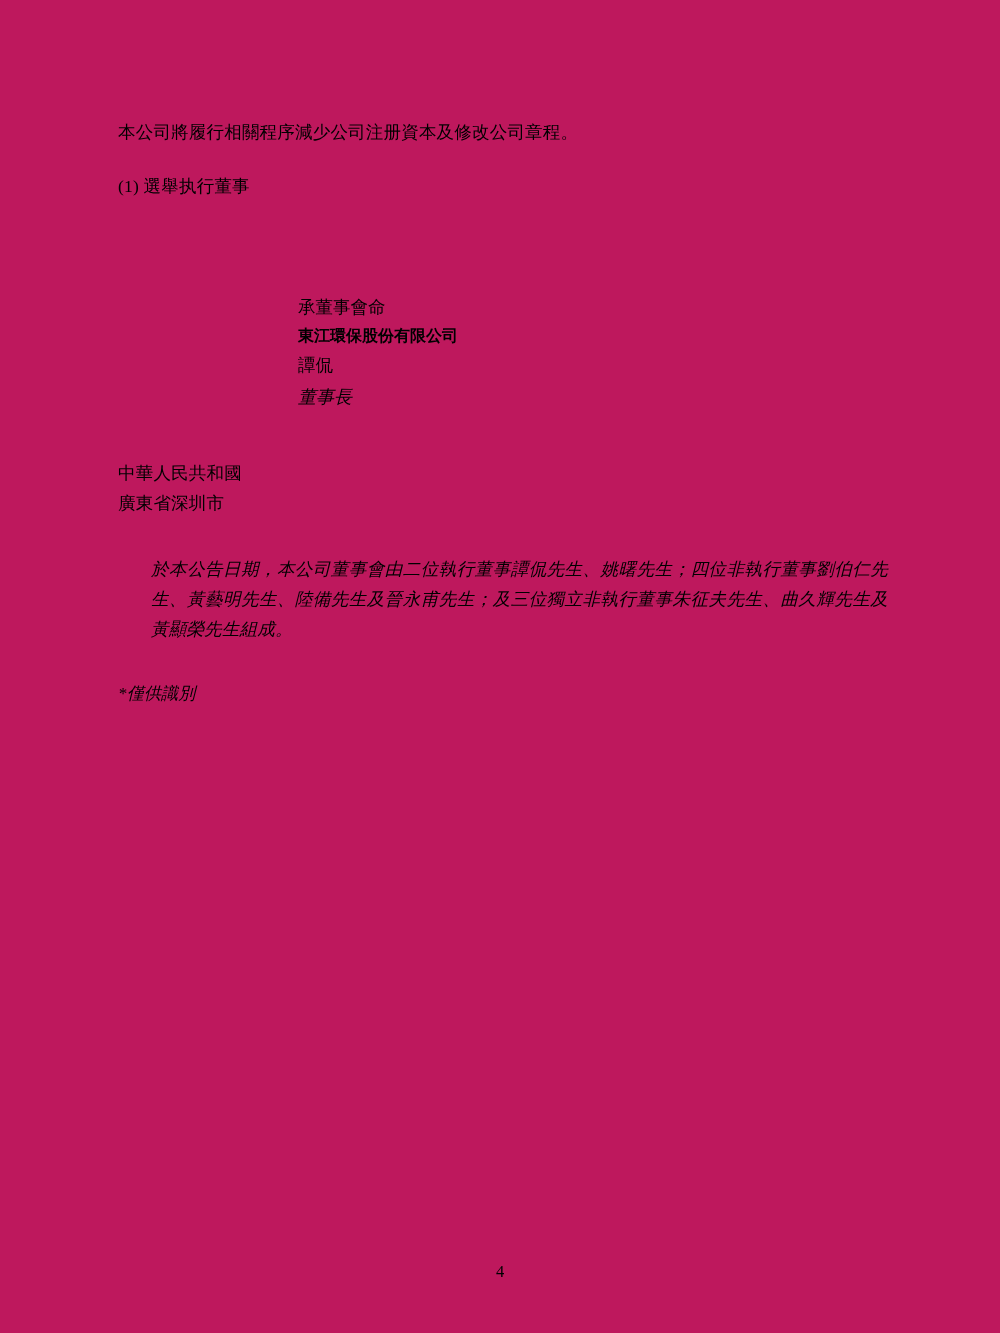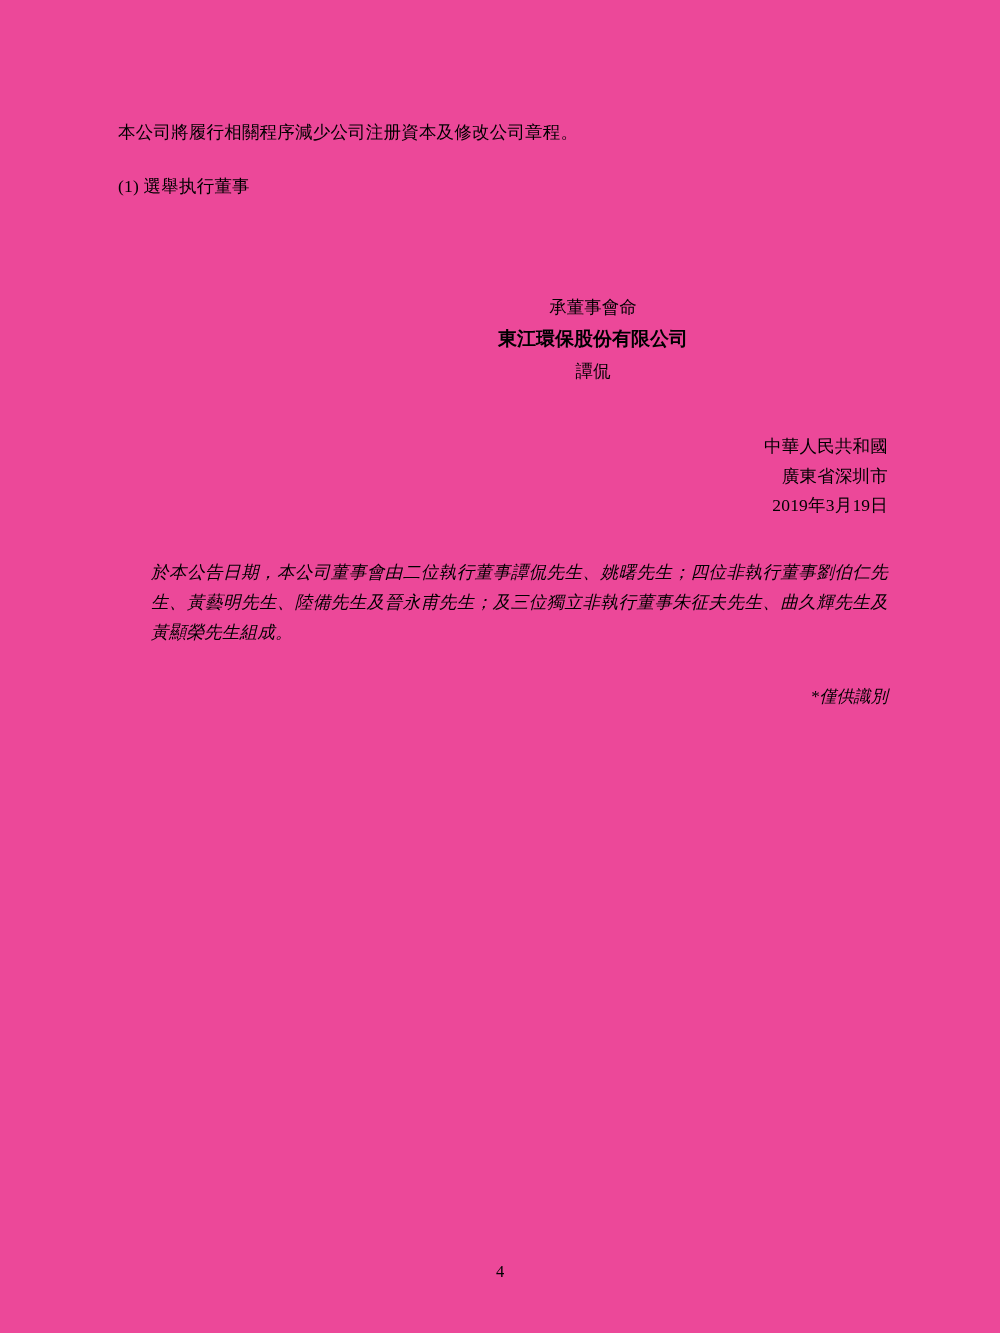--- a/index.html
+++ b/index.html
@@ -12,54 +12,52 @@
     height: 1333px;
     position: relative;
     font-family: "Liberation Serif", "DejaVu Serif", serif;
     color: #000000;
   }
   .page {
     position: absolute;
     left: 0; top: 0;
     width: 1000px;
     height: 1333px;
-    background: #ec4899;
+    background: #be185d;
   }
   .content {
     position: absolute;
     left: 118px;
     top: 118px;
     width: 770px;
   }
   p {
     margin: 0;
     font-size: 17.5px;
     line-height: 1.62;
     letter-spacing: 0.2px;
-    text-align: right;
   }
   .gap-md { height: 26px; }
   .gap-lg { height: 36px; }
   .gap-xl { height: 46px; }
 
   .para {
     text-align: justify;
     text-justify: inter-ideograph;
   }
   .signature-block {
     margin-top: 40px;
-    text-align: center;
     padding-left: 180px;
   }
   .signature-block .line {
     font-size: 17.5px;
     line-height: 1.7;
   }
   .signature-block .company {
-    font-size: 19px;
+    font-size: 16px;
     font-weight: bold;
     line-height: 1.8;
   }
   .signature-block .title {
     font-style: italic;
     font-size: 18px;
     line-height: 1.8;
   }
   .addr p {
     line-height: 1.68;
@@ -96,28 +94,28 @@
     <p class="para">(1) 選舉执行董事</p>
     <div class="gap-md"></div>
 
     <div class="gap-md"></div>
 
 
     <div class="signature-block">
       <div class="line">承董事會命</div>
       <div class="company">東江環保股份有限公司</div>
       <div class="line">譚侃</div>
+      <div class="title">董事長</div>
     </div>
 
     <div class="gap-xl"></div>
 
     <div class="addr">
       <p>中華人民共和國</p>
       <p>廣東省深圳市</p>
-      <p>2019年3月19日</p>
     </div>
 
     <div class="gap-lg"></div>
 
     <p class="italic-note">於本公告日期，本公司董事會由二位執行董事譚侃先生、姚曙先生；四位非執行董事劉伯仁先生、黃藝明先生、陸備先生及晉永甫先生；及三位獨立非執行董事朱征夫先生、曲久輝先生及黃顯榮先生組成。</p>
 
     <div class="gap-lg"></div>
 
     <p class="footnote">*僅供識別</p>
   </div>

